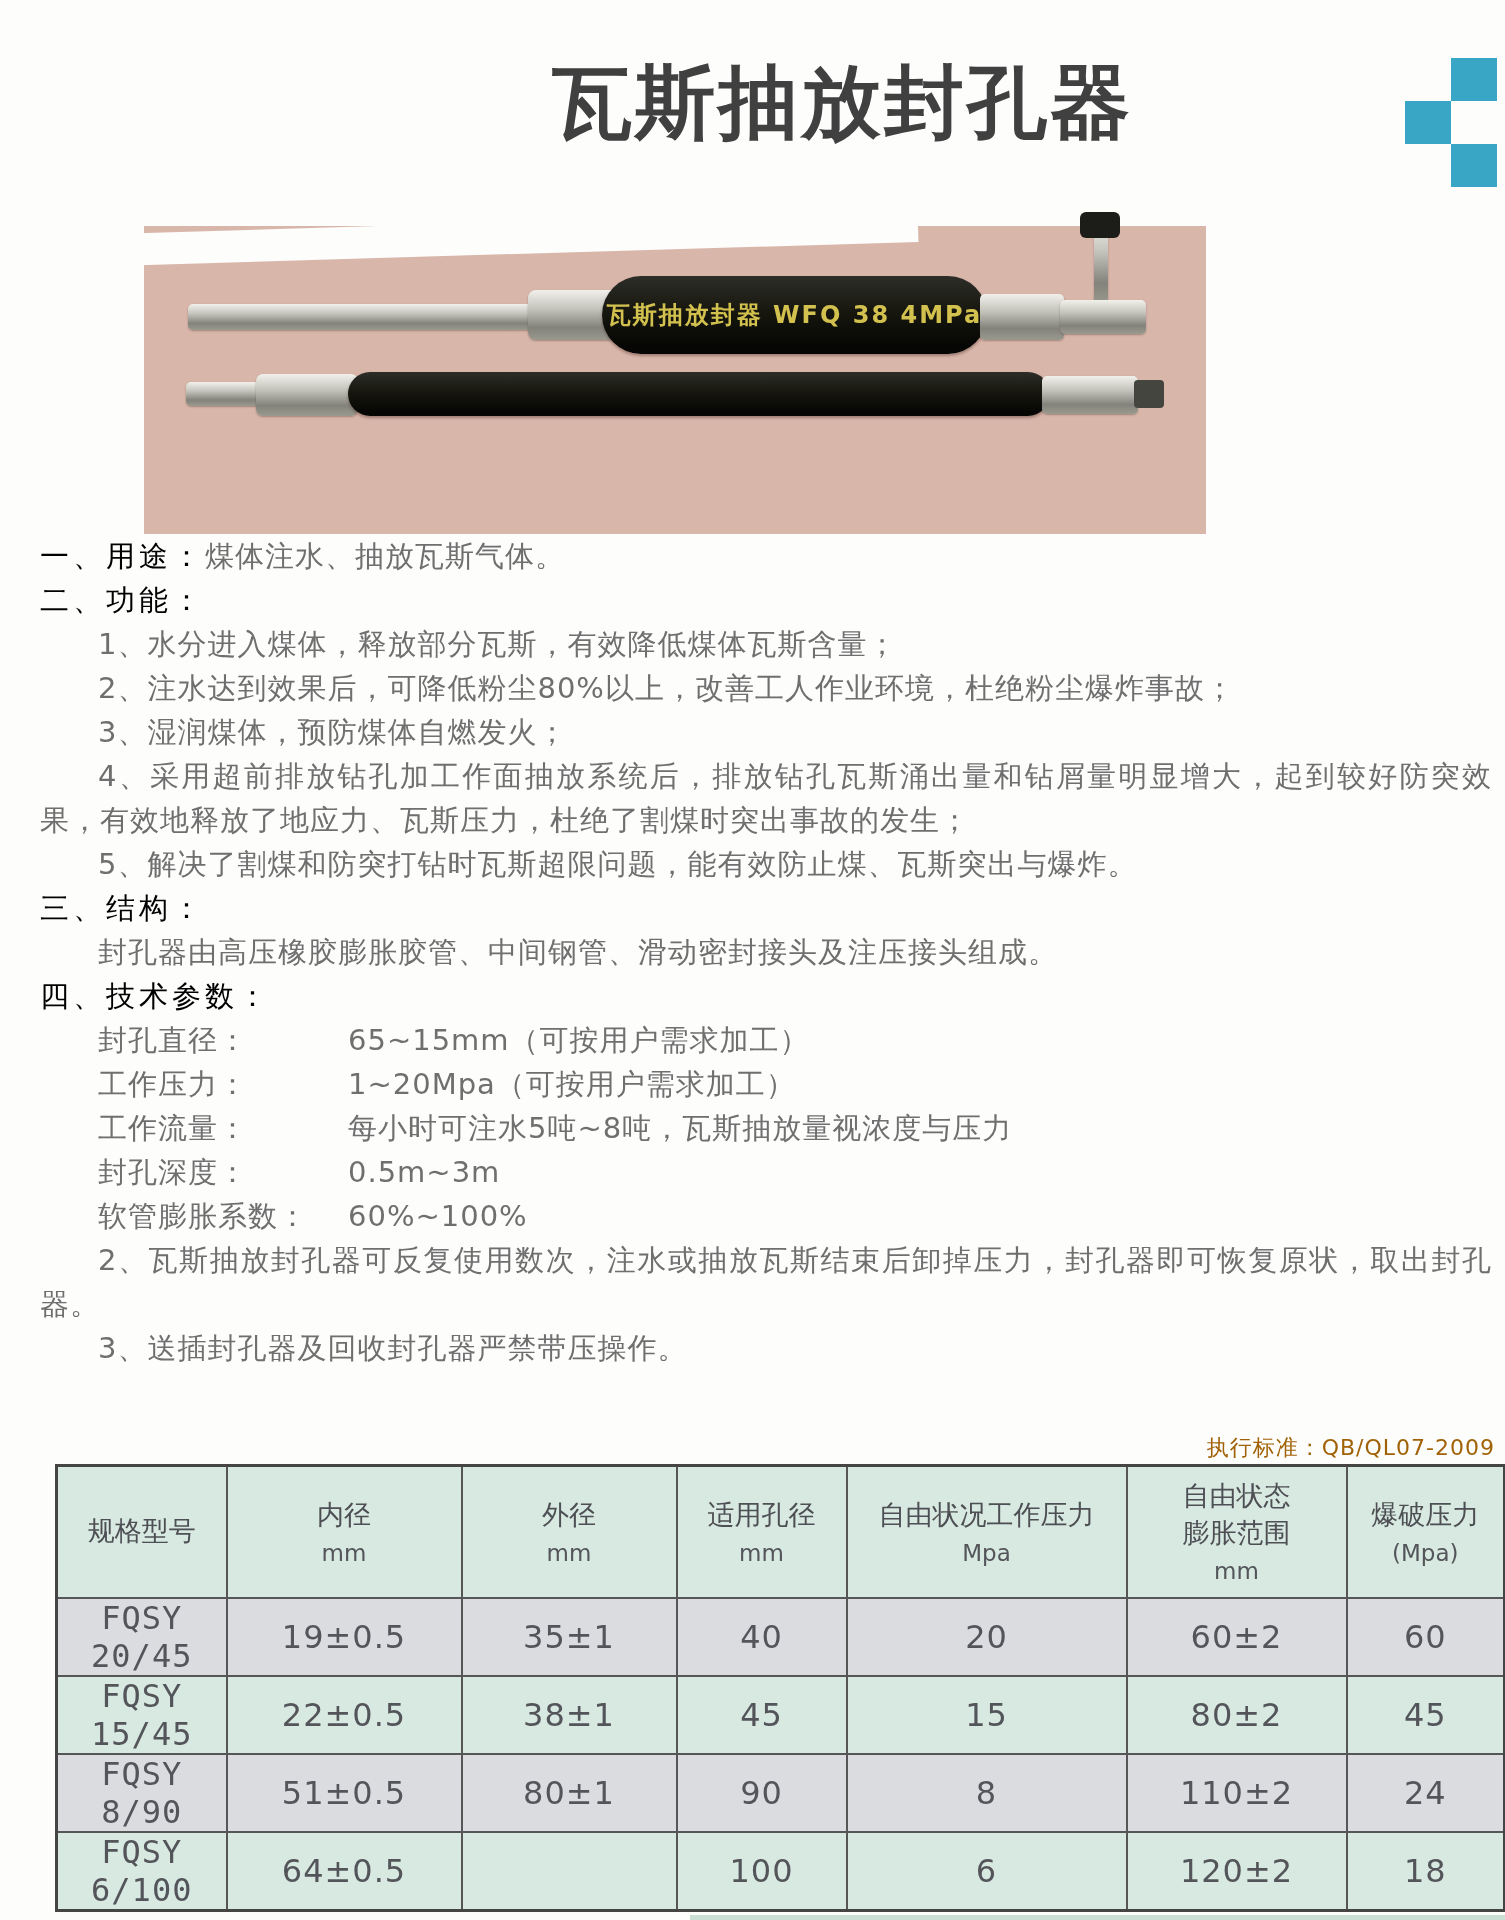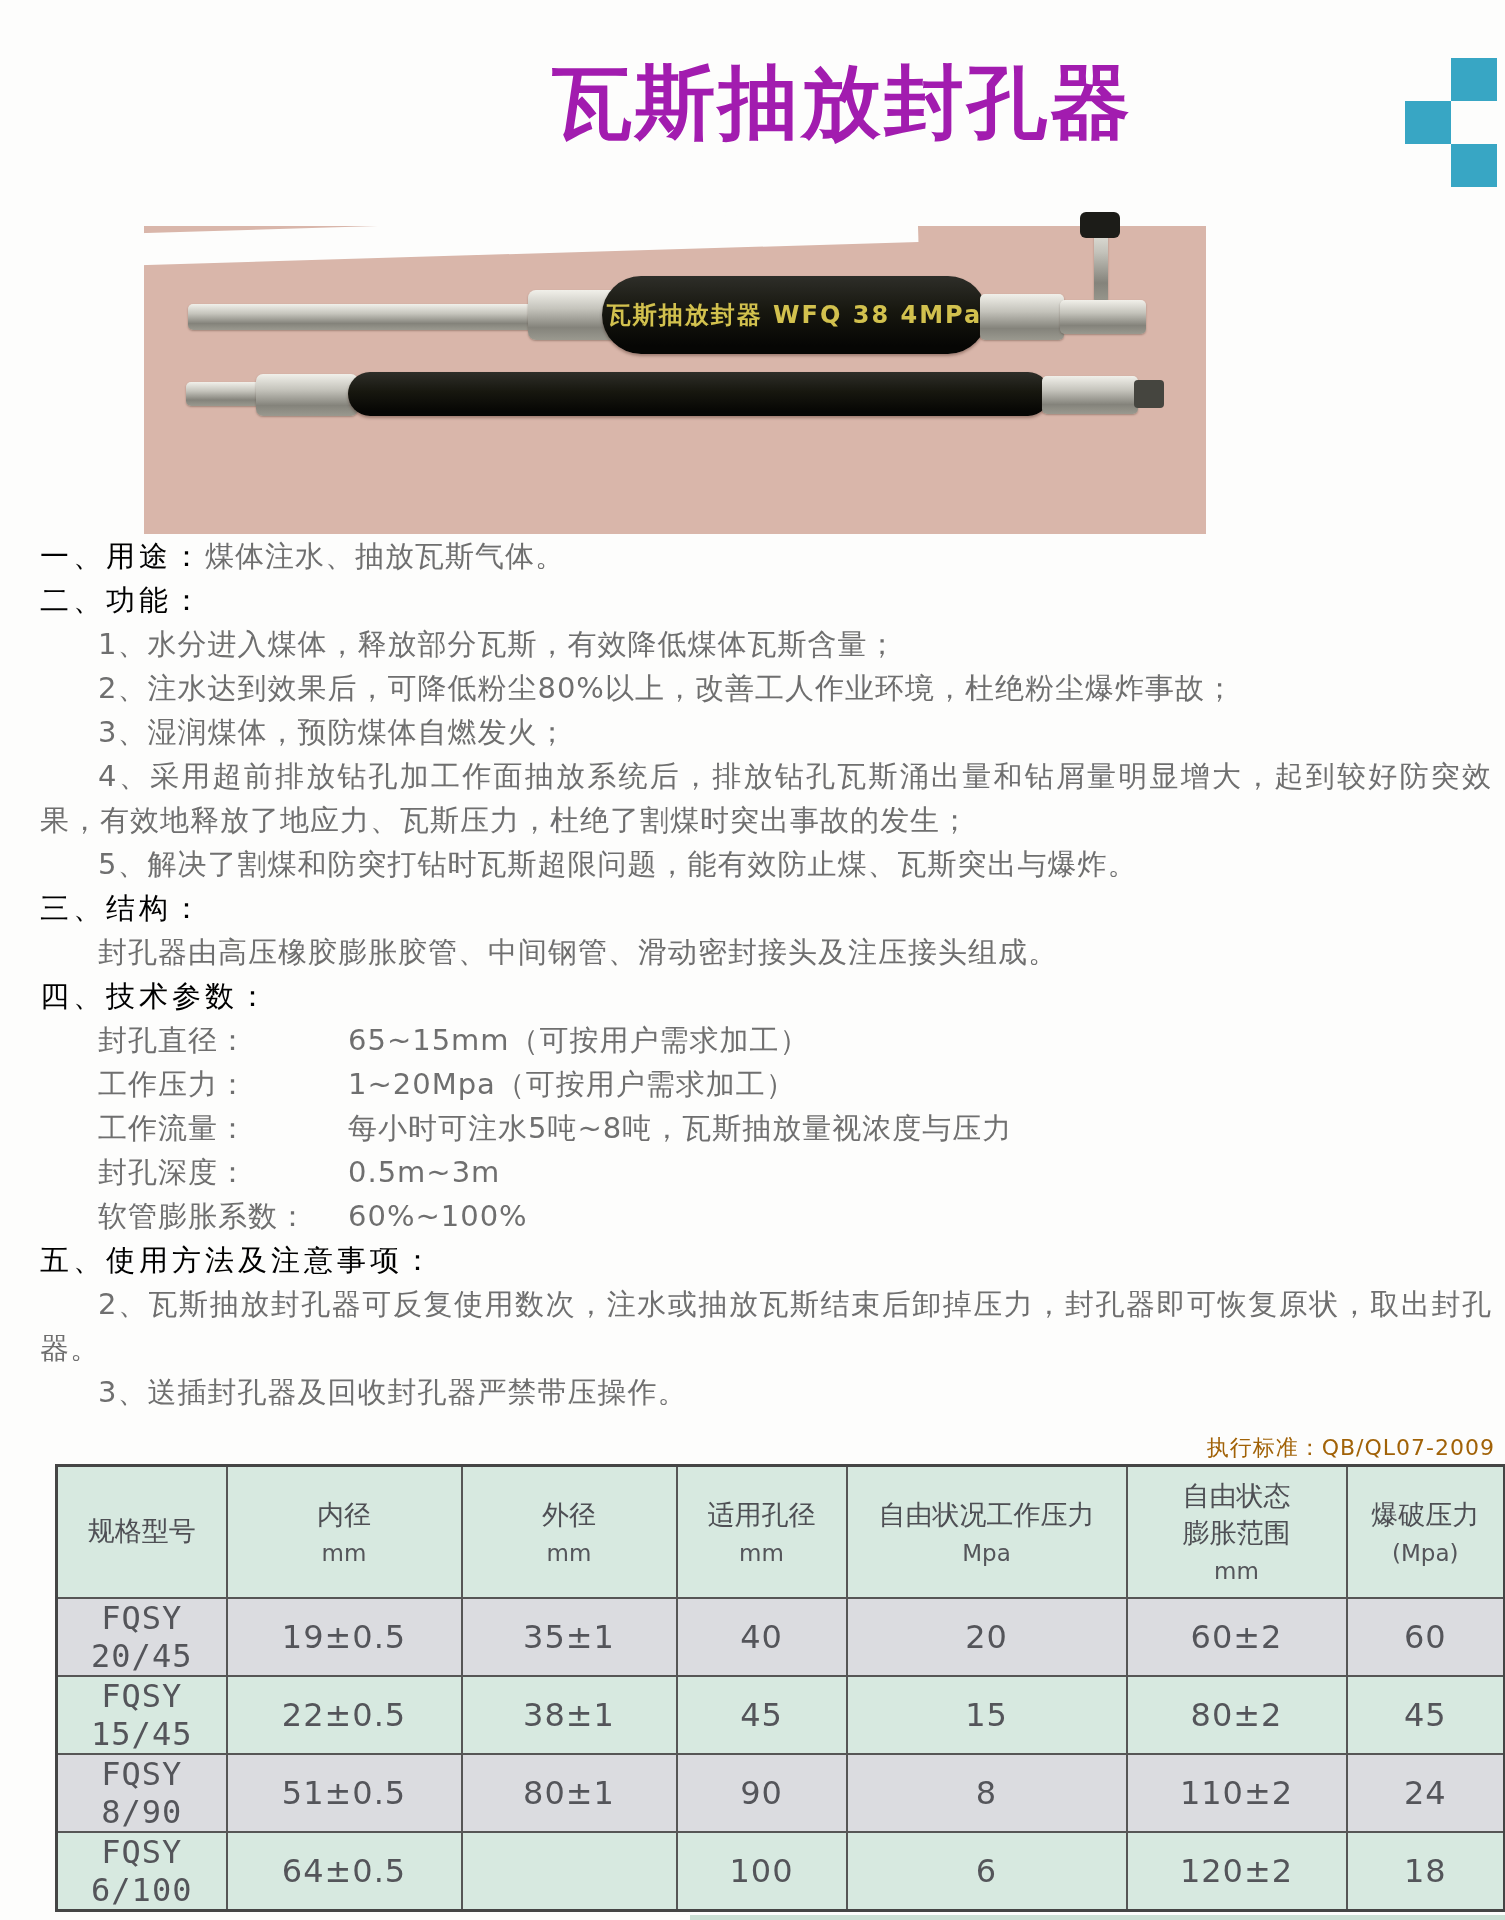--- a/index.html
+++ b/index.html
@@ -6,21 +6,21 @@
   .page {
     position:relative; width:1505px; height:1920px; margin:0 auto;
     background:#fdfdfc; overflow:hidden;
     font-family:"DejaVu Sans","Liberation Sans",sans-serif;
   }
 
   
   .title {
     position:absolute; top:50px; right:372px; margin:0;
     font-family:"DejaVu Serif","Liberation Serif",serif;
-    font-size:80px; font-weight:bold; color:#a21caf; letter-spacing:3px;
+    font-size:80px; font-weight:bold; color:#404040; letter-spacing:3px;
     white-space:nowrap;
   }
   .deco-squares { position:absolute; top:58px; right:8px; width:92px; height:131px; }
   .deco-squares .sq { position:absolute; width:46px; height:43px; background:#38a6c4; }
   .sq-top { right:0; top:0; }
   .sq-mid { right:46px; top:43px; }
   .sq-bot { right:0; top:86px; }
 
   
   .photo {
@@ -164,23 +164,20 @@
     </p>
     <p class="param-row">
       <span class="param-label">封孔深度：</span>
         <span class="param-value">0.5m~3m</span>
     </p>
     <p class="param-row">
       <span class="param-label">软管膨胀系数：</span>
         <span class="param-value">60%~100%</span>
     </p>
 
-    <p>
-      <span class="h">五、使用方法及注意事项：</span>
-    </p>
     <p class="para">2、瓦斯抽放封孔器可反复使用数次，注水或抽放瓦斯结束后卸掉压力，封孔器即可恢复原状，取出封孔器。</p>
     <p class="para">3、送插封孔器及回收封孔器严禁带压操作。</p>
   </main>
 
   <div class="std-note">执行标准：QB/QL07-2009</div>
 
   <table class="spec">
     <colgroup>
       <col style="width:170px">
         <col style="width:235px">

